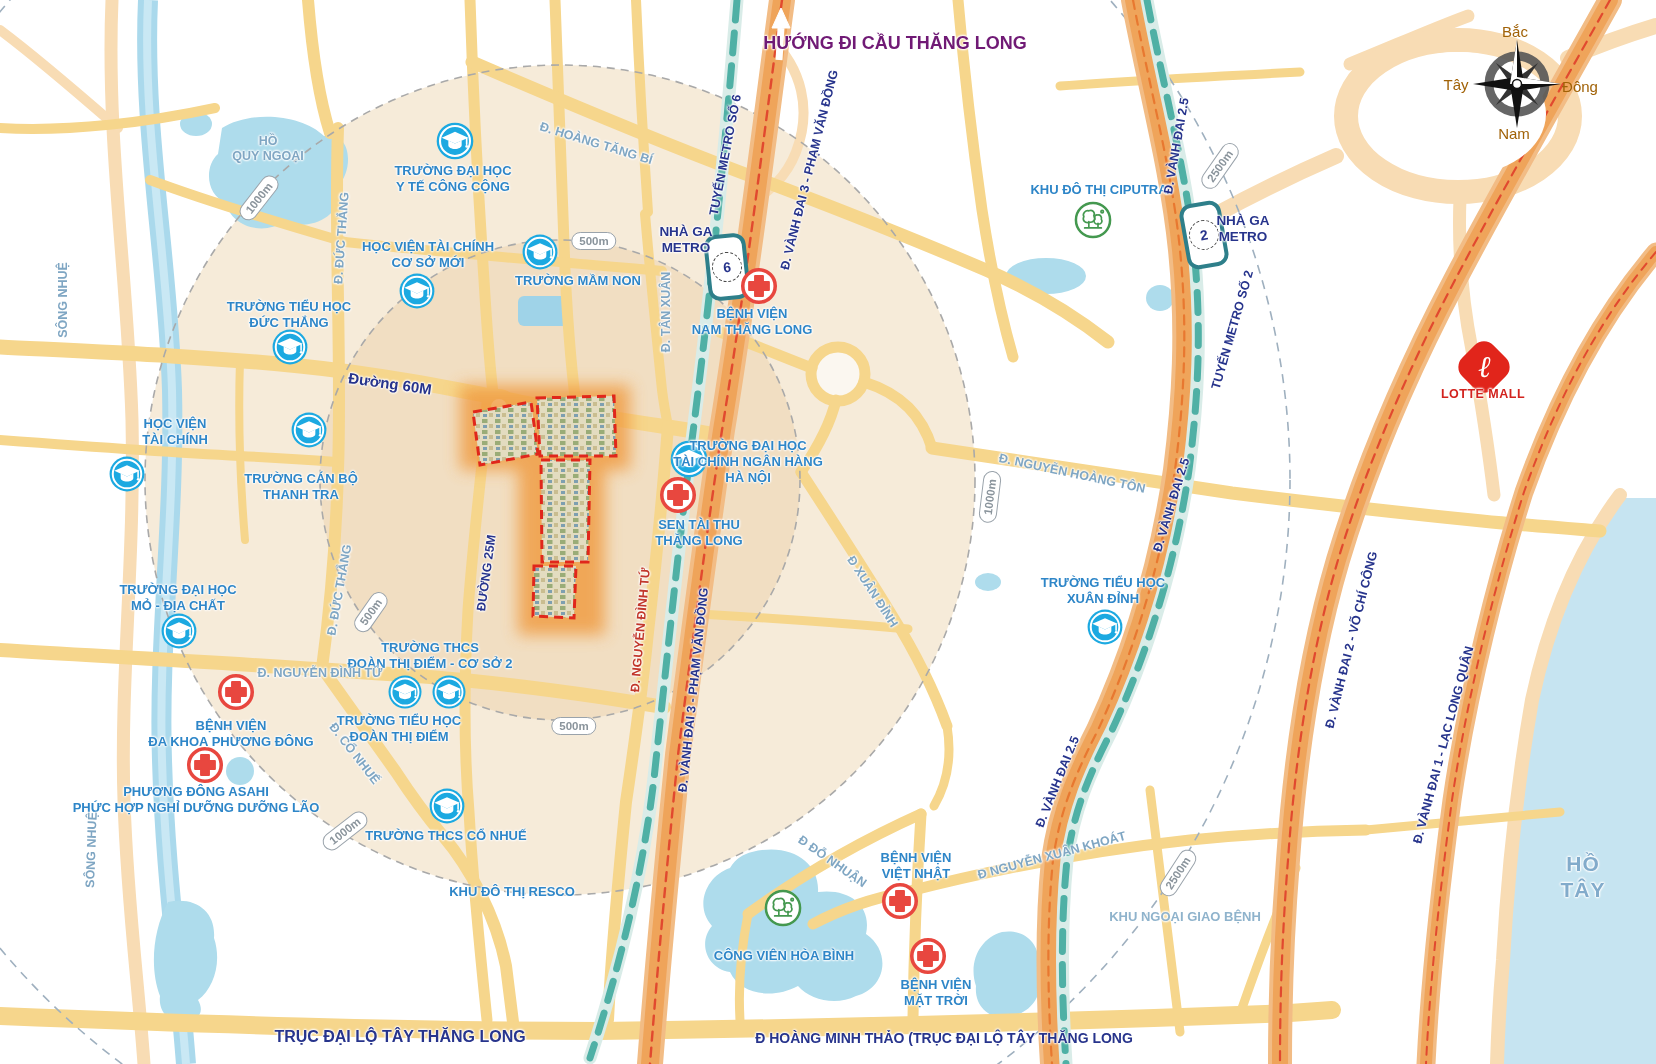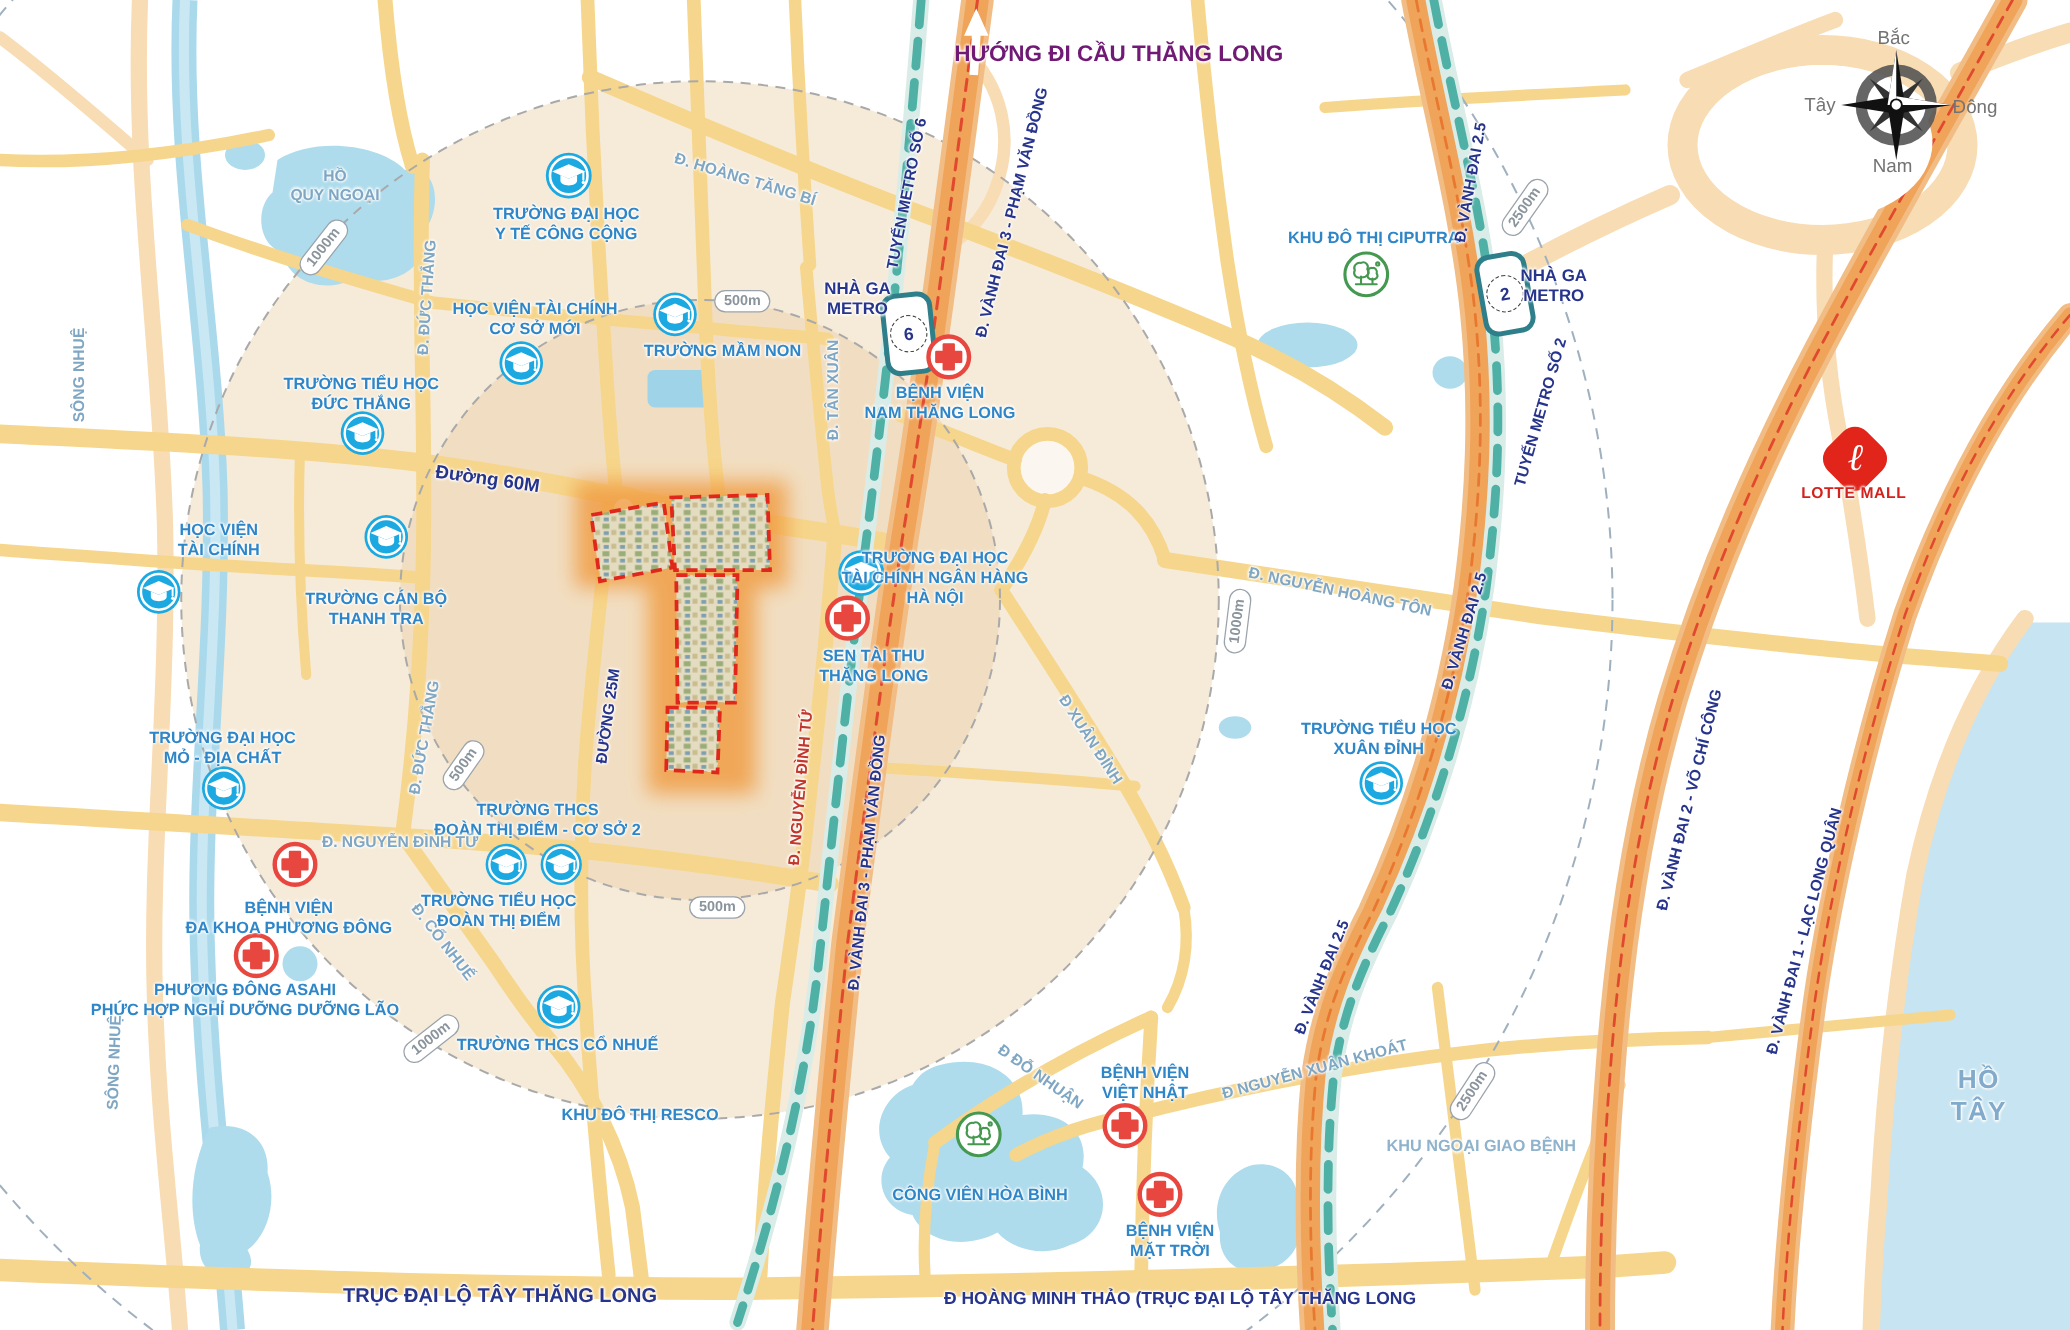--- a/index.html
+++ b/index.html
@@ -27,21 +27,21 @@
   .st-circle{width:28px;height:28px;border:1.5px dashed #4a4a4a;border-radius:50%;
              display:flex;align-items:center;justify-content:center;font-weight:bold;
              color:#27348c;font-size:14px;}
   .lotte{position:absolute;width:44px;height:44px;background:#e1251b;border-radius:30%;
          display:flex;align-items:center;justify-content:center;}
   .lotte span{transform:rotate(-45deg);color:#fff;font-family:"DejaVu Serif",serif;
               font-style:italic;font-size:30px;line-height:1;}
   #logo{position:absolute;left:22px;top:24px;display:flex;align-items:flex-start;}
   #logo .brand{color:#20306b;font-size:46px;font-weight:bold;letter-spacing:2px;line-height:1;}
   #logo .tagline{color:#20306b;font-size:17px;font-weight:bold;letter-spacing:3px;margin-top:4px;}
-  #compass-labels span{position:absolute;color:#737373;font-size:15px;font-weight:normal;
+  #compass-labels span{position:absolute;color:#a16207;font-size:15px;font-weight:normal;
        font-family:"Liberation Sans",sans-serif;transform:translate(-50%,-50%);}
 </style>
 </head>
 <body>
 
 <div id="map">
 
 <svg id="base" width="1656" height="1064" viewBox="0 0 1656 1064">
   <defs>
     <filter id="siteglow" x="-60%" y="-60%" width="220%" height="220%">

